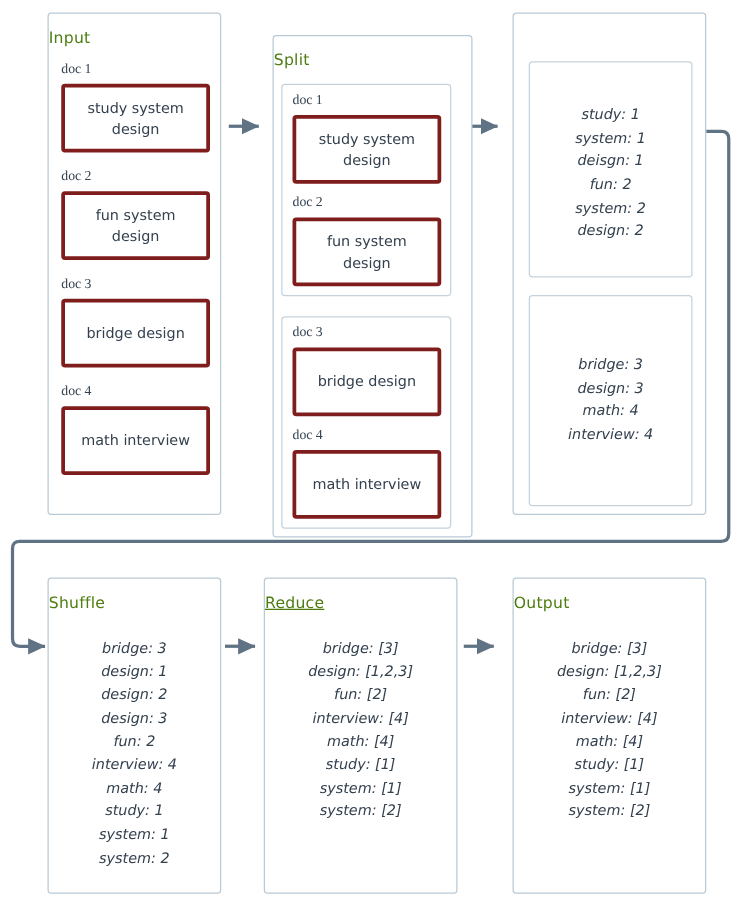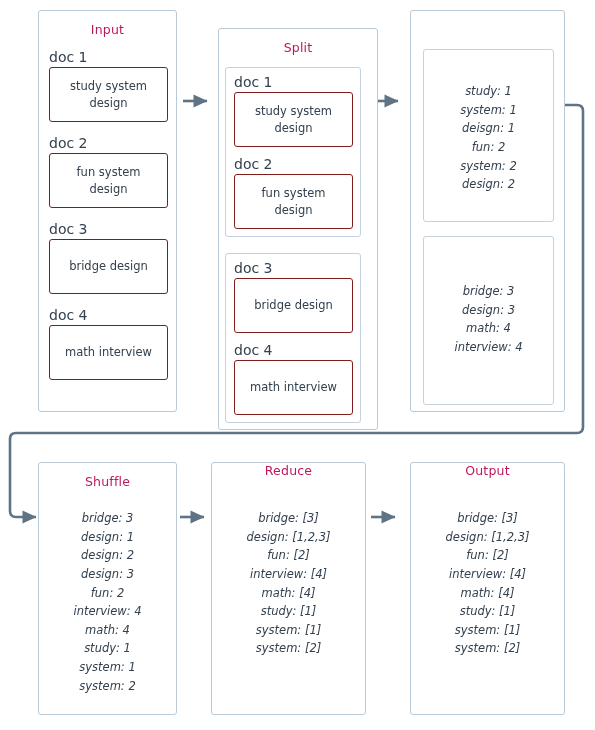--- a/index.html
+++ b/index.html
@@ -31,41 +31,42 @@
 
   
   .stage-box {
     position: absolute;
     box-sizing: border-box;
     border: 1px solid #b9cad6;
     border-radius: 3px;
     background: #ffffff;
   }
   .stage-title {
-    text-align: center;
+    text-align: left;
     font-size: 12.5px;
-    color: #be185d;
+    color: #4d7c0f;
     letter-spacing: .2px;
   }
   .group-box {
     position: absolute;
     box-sizing: border-box;
     border: 1px solid #c3d2dd;
     border-radius: 3px;
     background: #ffffff;
   }
   .doc-label {
     position: absolute;
-    font-size: 14px;
+    font-size: 11px;
     color: #33404e;
+    font-family: Liberation Serif, serif;
   }
   .doc-box {
     position: absolute;
     box-sizing: border-box;
-    border: 1px solid #7f1d1d;
+    border: 3px solid #7f1d1d;
     border-radius: 3px;
     background: #ffffff;
     display: flex;
     align-items: center;
     justify-content: center;
     text-align: center;
     font-size: 11.5px;
     line-height: 1.45;
     color: #33404e;
     padding: 2px 8px;
@@ -173,35 +174,35 @@
         <div>fun: 2</div>
         <div>interview: 4</div>
         <div>math: 4</div>
         <div>study: 1</div>
         <div>system: 1</div>
         <div>system: 2</div>
       </div>
   </div>
 
   <div class="stage-box" style="left:211px; top:462px; width:155px; height:253px;">
-    <div class="stage-title" style="">Reduce</div>
+    <div class="stage-title" style="margin-top:11px;text-decoration:underline;">Reduce</div>
     <div class="kv-list" style="top:46px;">
         <div>bridge: [3]</div>
         <div>design: [1,2,3]</div>
         <div>fun: [2]</div>
         <div>interview: [4]</div>
         <div>math: [4]</div>
         <div>study: [1]</div>
         <div>system: [1]</div>
         <div>system: [2]</div>
       </div>
   </div>
 
   <div class="stage-box" style="left:410px; top:462px; width:155px; height:253px;">
-    <div class="stage-title" style="">Output</div>
+    <div class="stage-title" style="margin-top:11px;">Output</div>
     <div class="kv-list" style="top:46px;">
         <div>bridge: [3]</div>
         <div>design: [1,2,3]</div>
         <div>fun: [2]</div>
         <div>interview: [4]</div>
         <div>math: [4]</div>
         <div>study: [1]</div>
         <div>system: [1]</div>
         <div>system: [2]</div>
       </div>

